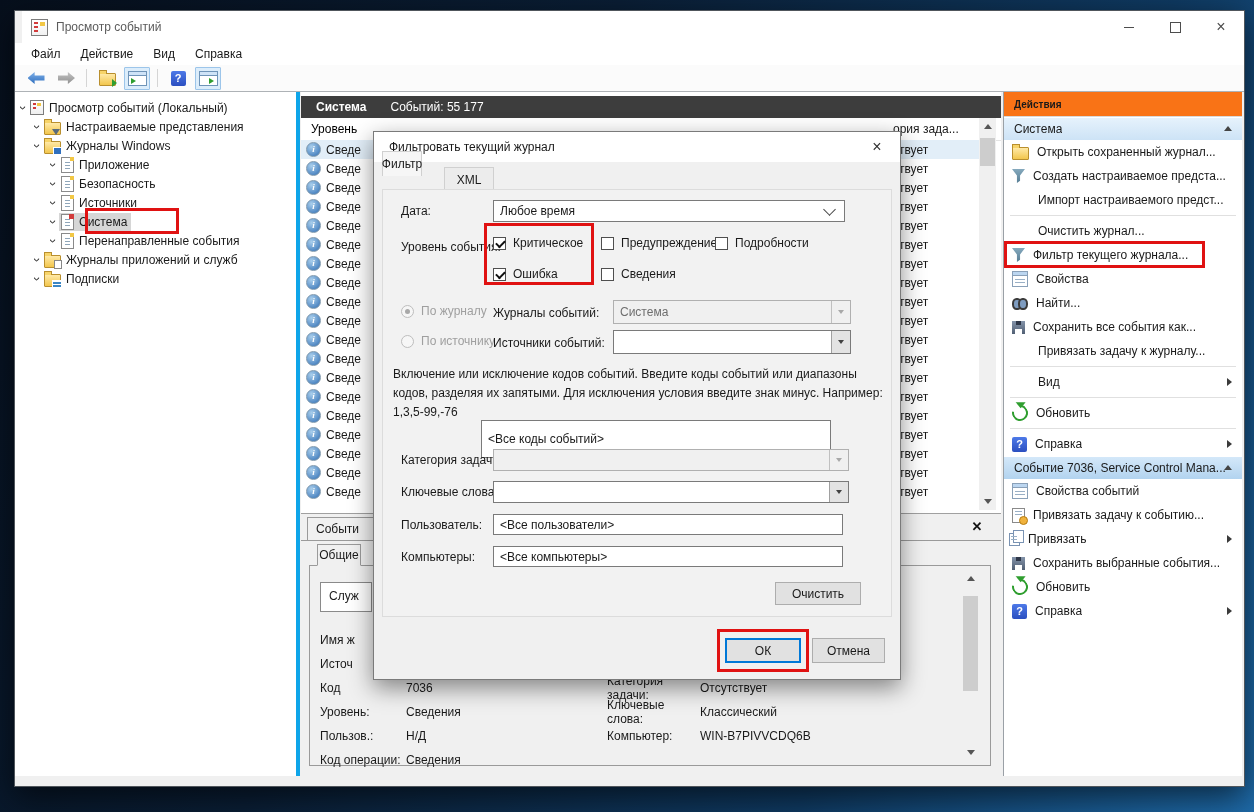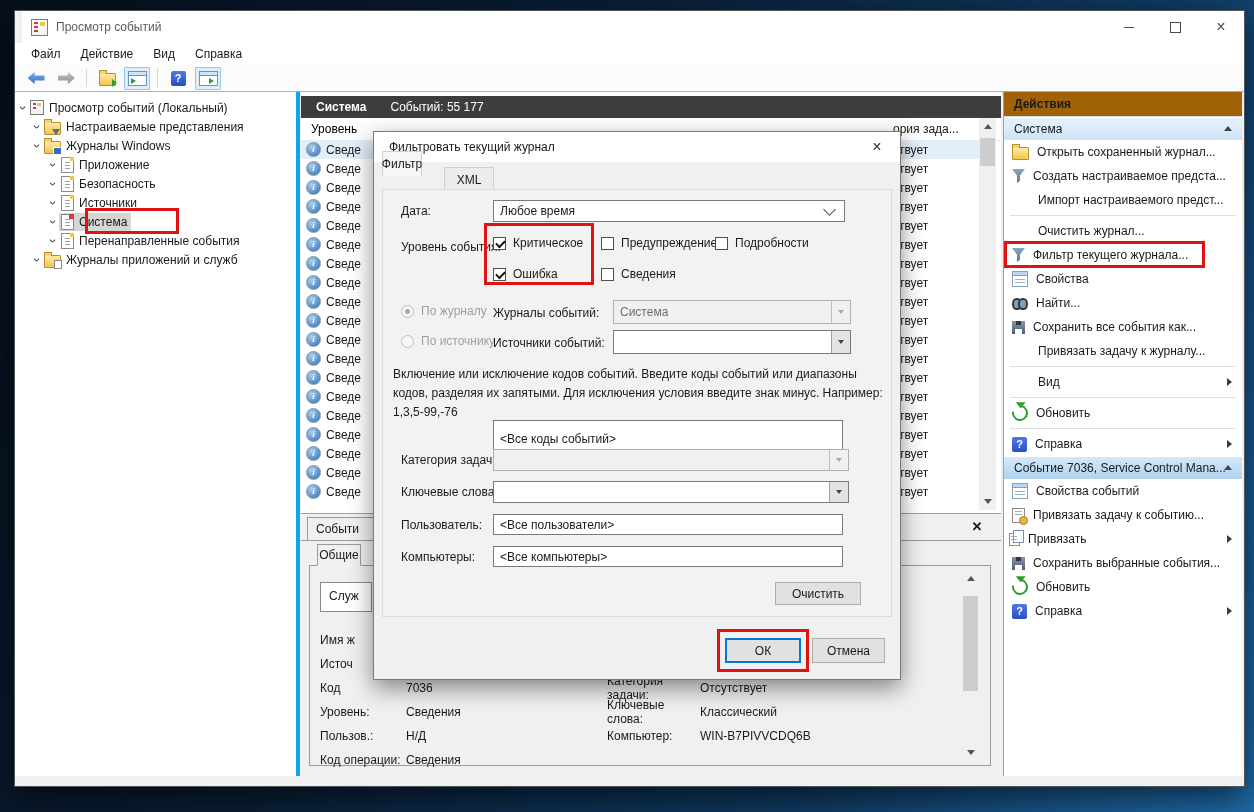--- a/index.html
+++ b/index.html
@@ -112,21 +112,21 @@
   .pv-serv{position:absolute;left:10px;top:16px;width:52px;height:30px;background:#fff;border:1px solid #8a8a8a;
     padding:6px 0 0 8px;box-sizing:border-box;overflow:hidden;white-space:nowrap}
   .pv-fields-left{position:absolute;left:10px;top:62px;width:290px}
   .pv-frow{height:24px;display:flex;align-items:center}
   .pv-fl{width:86px;flex:0 0 auto}
   .pv-fields-right{position:absolute;left:297px;top:110px;width:330px}
   .pv-frow .pv-frl{width:93px;flex:0 0 auto}
   .sb-preview{left:652px;top:4px;width:17px;height:191px}
   .sb-preview .sb-thumb{top:26px;height:95px}
   
-  .actions-title{height:24px;display:flex;align-items:center;padding-left:10px;font-weight:bold;font-size:12px;border-bottom:1px solid #d9d9d9;background:#a16207}
+  .actions-title{height:24px;display:flex;align-items:center;padding-left:10px;font-weight:bold;font-size:10px;border-bottom:1px solid #d9d9d9;background:#f97316}
   .sect-header{height:22px;display:flex;align-items:center;padding:0 10px;position:relative;border-top:1px solid #fff}
   .sect-header.s1{background:linear-gradient(#e6f2fc,#cde3f6)}
   .sect-header.s2{background:linear-gradient(#d4e8f9,#b2d3ef)}
   .collapse-arrow{position:absolute;right:10px;top:8px;border-left:4px solid transparent;border-right:4px solid transparent;border-bottom:5px solid #444}
   .sect-header .hl{overflow:hidden;white-space:nowrap}
   .aitem{height:24px;display:flex;align-items:center;padding-left:8px;position:relative}
   .aitem.sepafter{margin-bottom:7px}
   .aitem.sepafter::after{content:"";position:absolute;left:6px;right:6px;bottom:-4px;height:1px;background:#e0e0e0}
   .ai{width:18px;height:16px;position:relative;flex:0 0 auto;margin-right:8px;display:flex;align-items:center;justify-content:center}
   .alabel{white-space:nowrap;overflow:hidden}
@@ -320,20 +320,28 @@
 
         </div>
         <div class="trow ind1">
           <span class="exp col"></span>
           <span class="tcontent">
             <span class="ti ic-apps"></span>
             <span class="tlabel">Журналы приложений и служб</span>
           </span>
 
         </div>
+        <div class="trow ind1">
+          <span class="exp none"></span>
+          <span class="tcontent">
+            <span class="ti ic-subs"></span>
+            <span class="tlabel">Подписки</span>
+          </span>
+
+        </div>
       </div>
 
     <div class="center-pane">
       <div class="log-header">
         <span class="ln">Система</span>
         <span class="lc">Событий: 55 177</span>
       </div>
       <div class="table-header">
         <span class="col-level">Уровень</span>
         <span class="col-task">ория зада...</span>
@@ -687,21 +695,21 @@
         <span class="rdot"></span>
         <span>По источнику</span>
       </div>
       <span class="fld-label" style="left:110px;top:146px">Источники событий:</span>
       <div class="combo combo-classic" style="left:230px;top:140px;width:238px;height:24px">
         <span class="cval"></span>
         <span class="dbtn"></span>
       </div>
 
       <div class="codes-help">Включение или исключение кодов событий. Введите коды событий или диапазоны кодов, разделяя их запятыми. Для исключения условия введите знак минус. Например: 1,3,5-99,-76</div>
-      <div class="tinput" style="left:110px;top:230px;width:350px;height:38px">
+      <div class="tinput" style="left:98px;top:230px;width:350px;height:38px">
         <span>&lt;Все коды событий&gt;</span>
       </div>
 
       <span class="fld-label" style="left:18px;top:263px">Категория задачи:</span>
       <div class="combo combo-classic disabled" style="left:110px;top:259px;width:356px;height:22px">
         <span class="cval"></span>
         <span class="dbtn"></span>
       </div>
 
       <span class="fld-label" style="left:18px;top:295px">Ключевые слова:</span>

